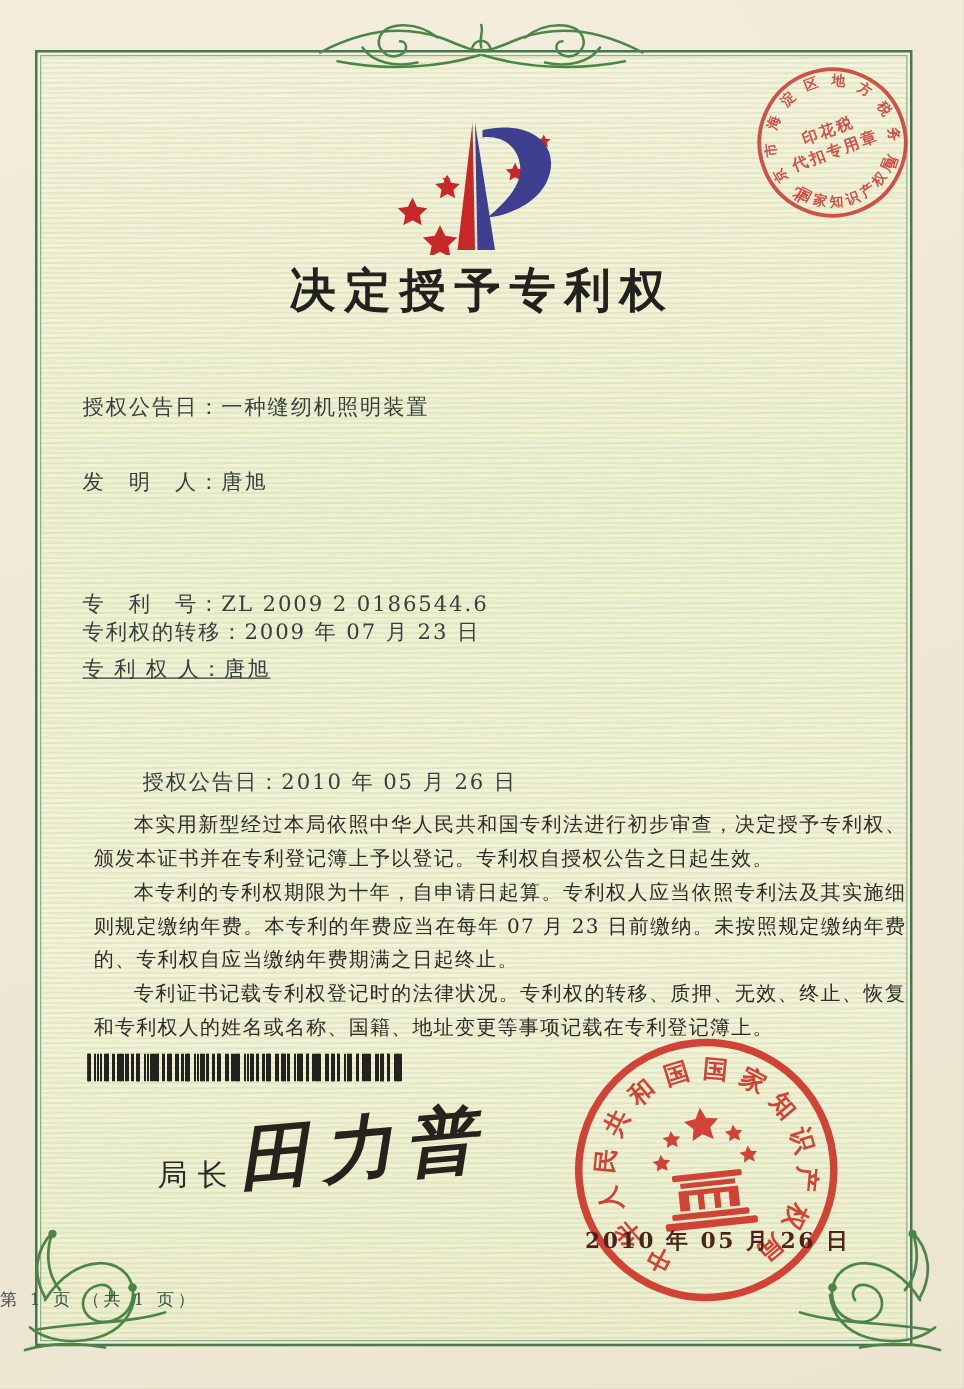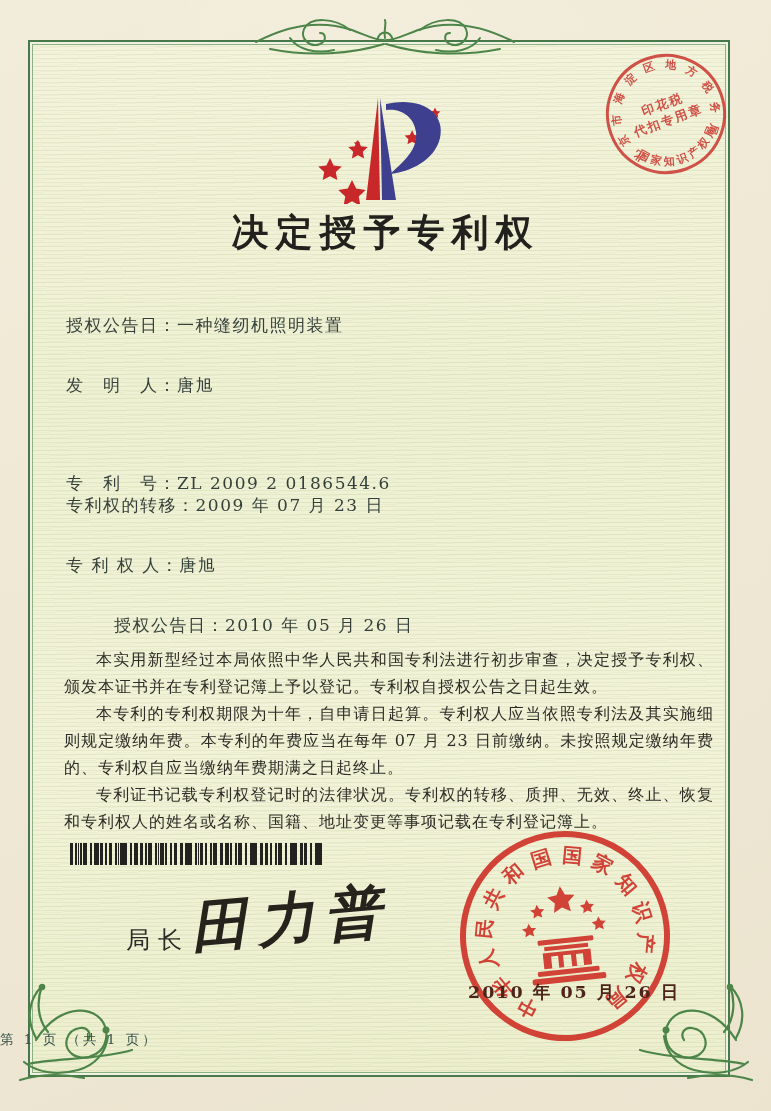--- a/index.html
+++ b/index.html
@@ -40,23 +40,23 @@
     position:absolute; left:50%; top:50%; width:22px; height:22px;
     margin:-11px 0 0 -11px; text-align:center; line-height:22px;
     transform-origin:50% 50%; display:block;
   }
   .tax-stamp .ring{font-size:11px;}
   .title{
     position:absolute; left:0; top:208px; width:100%; text-align:center;
     font-size:37px; font-weight:bold; letter-spacing:7px; color:#23211d;
   }
   .field{position:absolute; left:66px; font-size:17px; letter-spacing:1.5px; color:#35403a; white-space:nowrap;}
-  .f0{top:314px;} .f1{top:374px;} .f2{top:434px;margin-top:38px;} .f3{top:494px;} .f4{top:554px;} .f5{top:614px;margin-left:48px;}
+  .f0{top:314px;} .f1{top:374px;} .f2{top:434px;margin-top:38px;} .f3{top:494px;} .f4{top:524px;text-decoration:underline;} .f5{top:614px;margin-left:48px;}
   .body-text{
-    position:absolute; left:64px; top:646px; width:650px;
+    position:absolute; left:75px; top:646px; width:650px;
     font-size:16px; line-height:27px; letter-spacing:1px; color:#2e2c26; text-align:justify;
   }
   .body-text p{margin:0; text-indent:2em;}
   .barcode{
     position:absolute; left:70px; top:843px; width:252px; height:22px;
     background:
       repeating-linear-gradient(90deg,#23221e 0 2px, rgba(0,0,0,0) 2px 5px),
       repeating-linear-gradient(90deg,#23221e 0 1px, rgba(0,0,0,0) 1px 8px),
       repeating-linear-gradient(90deg,#23221e 0 3px, rgba(0,0,0,0) 3px 13px);
   }

